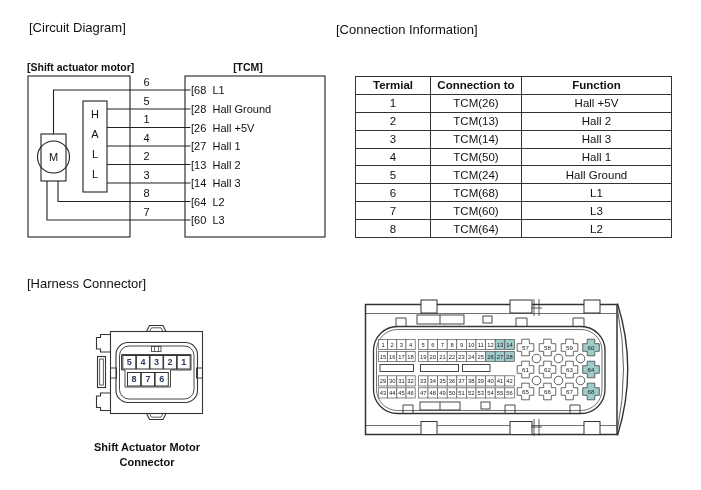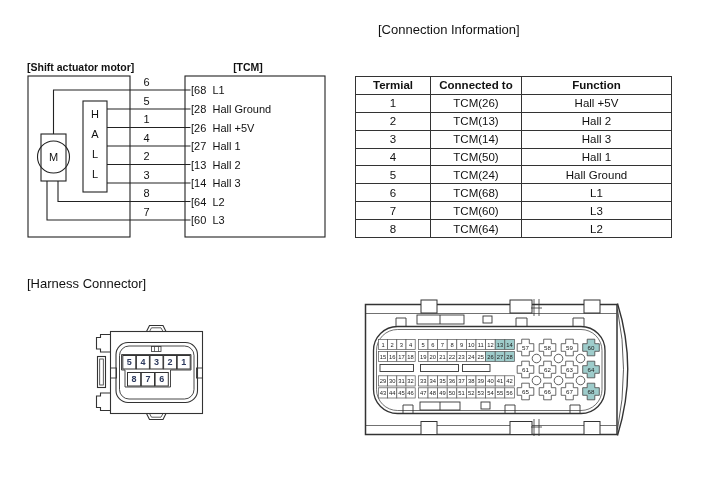--- a/index.html
+++ b/index.html
@@ -22,21 +22,22 @@
   text.gpin{font-size:5.8px;fill:#222;}
   text.xpin{font-size:6.2px;fill:#222;}
   .ln{fill:none;stroke:#222;stroke-width:1.1;}
   .cn{fill:none;stroke:#333;}
 </style>
 </head>
 <body>
 
 <div id="page">
 
-  <div class="sec-label" style="left:378px;top:22px;">[Connection Information]</div>
+  <div class="sec-label" style="left:29px;top:20px;">[Circuit Diagram]</div>
+  <div class="sec-label" style="left:336px;top:22px;">[Connection Information]</div>
   <div class="sec-label" style="left:27px;top:276px;">[Harness Connector]</div>
 
   <svg style="position:absolute;left:20px;top:55px;" width="320" height="192" viewBox="20 55 320 192">
     <text class="boxlab" x="27" y="71">[Shift actuator motor]</text>
     <text class="boxlab" x="248" y="71" text-anchor="middle">[TCM]</text>
     <rect class="ln" x="28" y="76" width="102" height="161"></rect>
     <rect class="ln" x="185" y="76" width="140" height="161"></rect>
     <g>
         <path d="M53.5 134 V90 H190.5" class="ln"></path>
         <text x="146.5" y="85.5" text-anchor="middle" class="ct">6</text>
@@ -86,21 +87,21 @@
   <div id="conn-table-wrap">
     <table class="conn">
       <colgroup>
           <col style="width:75px">
           <col style="width:91px">
           <col style="width:150px">
         </colgroup>
       <thead>
           <tr>
             <th>Termial</th>
-            <th>Connected to</th>
+            <th>Connection to</th>
             <th>Function</th>
           </tr>
         </thead>
       <tbody>
           <tr>
             <td>1</td>
             <td>TCM(26)</td>
             <td>Hall +5V</td>
           </tr>
           <tr>
@@ -175,20 +176,22 @@
         <rect x="127.5" y="372.5" width="13.2" height="13.5" fill="#fff" stroke="#333" stroke-width="1"></rect>
         <text x="134.1" y="382.4" text-anchor="middle" class="mpin">8</text>
         <rect x="141.3" y="372.5" width="13.2" height="13.5" fill="#fff" stroke="#333" stroke-width="1"></rect>
         <text x="147.9" y="382.4" text-anchor="middle" class="mpin">7</text>
         <rect x="155.1" y="372.5" width="13.2" height="13.5" fill="#fff" stroke="#333" stroke-width="1"></rect>
         <text x="161.7" y="382.4" text-anchor="middle" class="mpin">6</text>
       </g>
   </svg>
 
   <div class="cap" style="left:57px;top:440px;width:180px;">
+    <span style="display:block">Shift Actuator Motor</span>
+    <span style="display:block">Connector</span>
   </div>
 
   <svg style="position:absolute;left:360px;top:294px;" width="296" height="148" viewBox="360 294 296 148">
     <g class="cn">
       <rect x="365.5" y="304.5" width="251.5" height="130" stroke-width="1.5" fill="#fff"></rect>
       <path d="M365.5 313.5 H616.5 M365.5 425.5 H616.5" stroke-width="0.7"></path>
       <path d="M617.5 303.5 Q638 369 617.5 435.5" stroke-width="1.4"></path>
       <path d="M617.5 309.5 Q629.5 369 617.5 429.5" stroke-width="0.8"></path>
       <g fill="#fff" stroke-width="1">
         <rect x="421" y="300" width="16" height="13"></rect>

